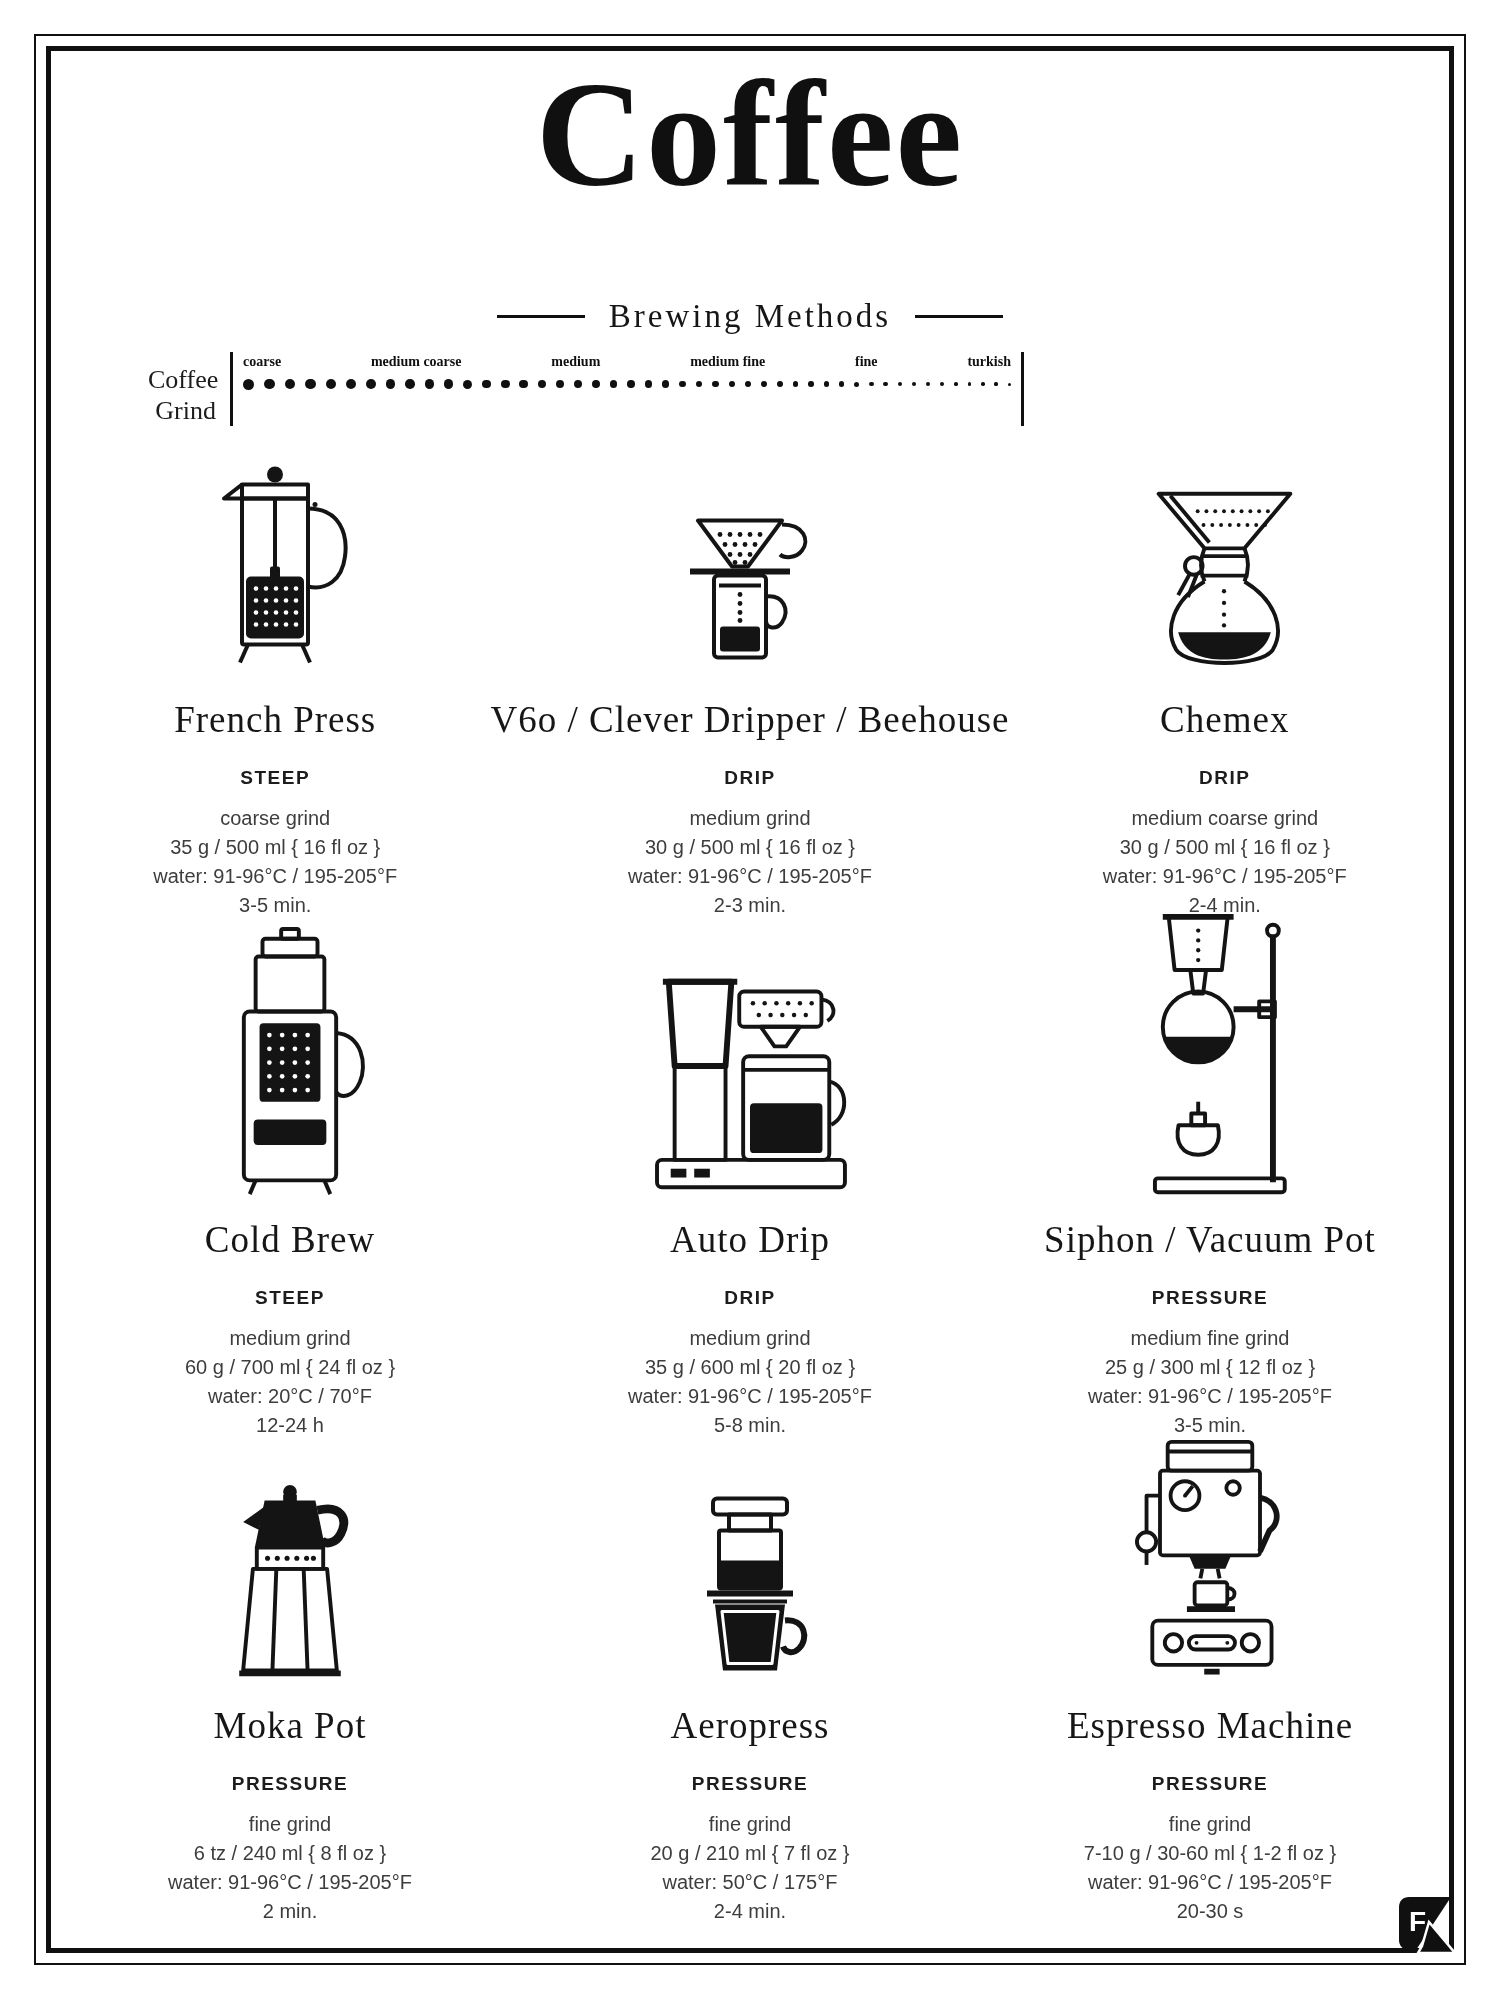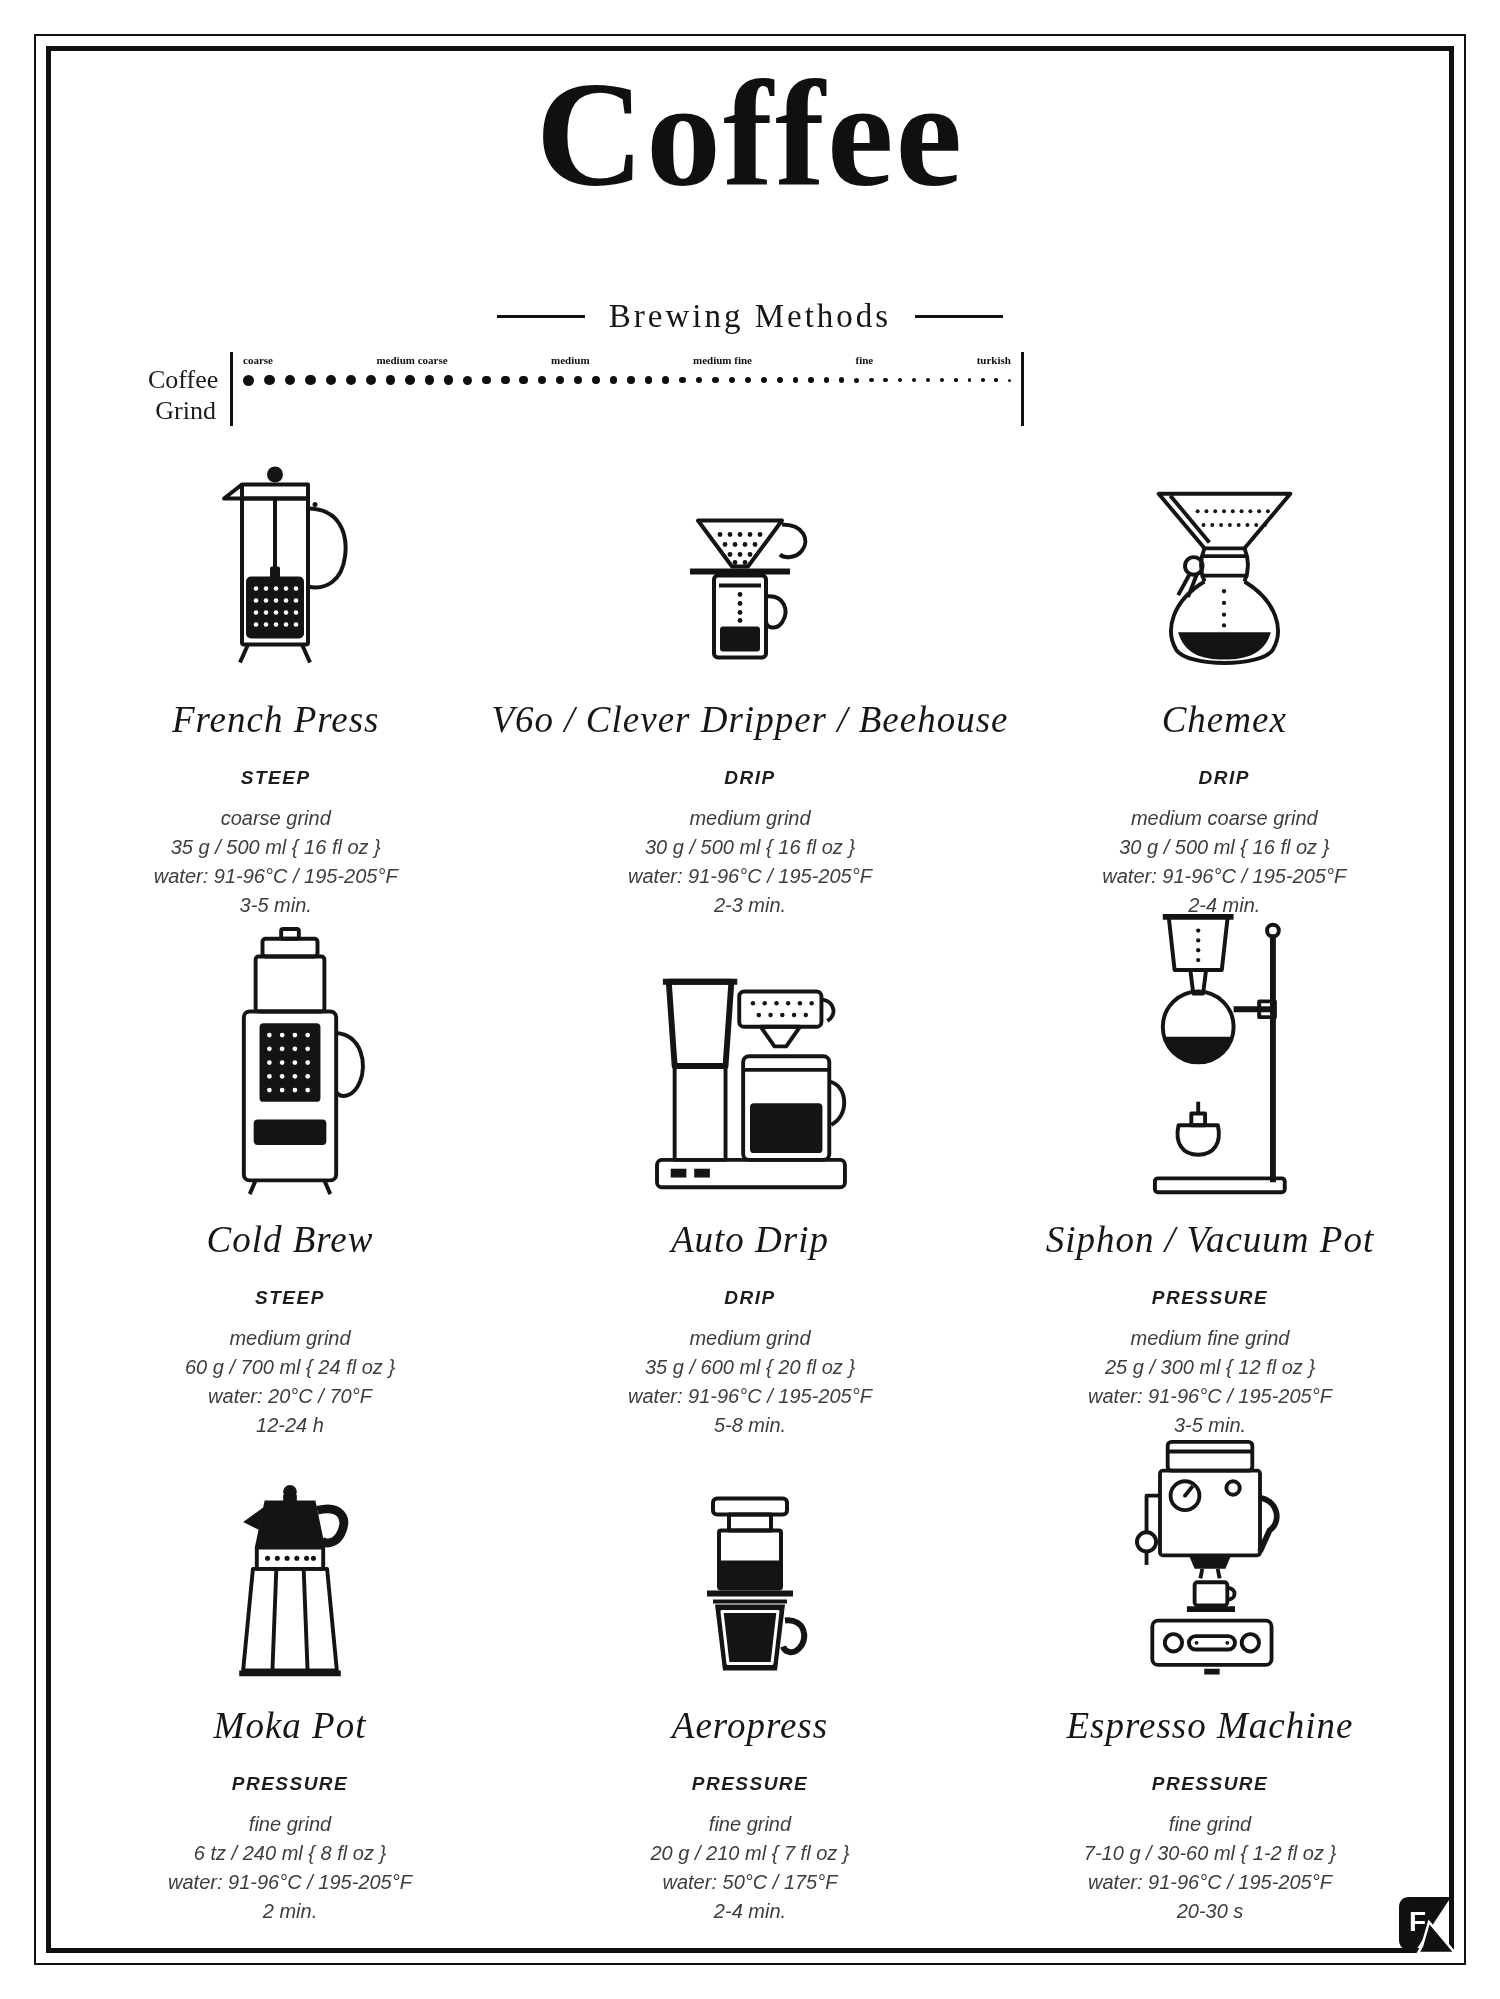--- a/index.html
+++ b/index.html
@@ -16,34 +16,34 @@
   .subtitle-dash{width:88px;height:3px;background:#101010;}
   .subtitle{font-family:"Liberation Serif",serif;font-size:33px;letter-spacing:3px;color:#161616;}
 
   
   .grind{position:absolute;top:352px;left:148px;display:flex;}
   .grind-label{width:68px;text-align:right;font-family:"Liberation Serif",serif;
          font-size:26px;line-height:1.2;color:#1c1c1c;padding-right:14px;padding-top:12px;}
   .scale-area{width:768px;border-left:3px solid #101010;border-right:3px solid #101010;
          padding:2px 10px 0 10px;}
   .segs{display:flex;justify-content:space-between;font-family:"Liberation Serif",serif;
-         font-weight:700;font-size:11px;color:#101010;}
+         font-weight:700;font-size:14px;color:#101010;}
   .dots-row{display:flex;align-items:center;justify-content:space-between;height:18px;margin:5px 0 4px 0;}
   .gdot{background:#101010;border-radius:50%;flex:0 0 auto;}
   .salts{position:relative;height:22px;font-size:15px;color:#2b2b2b;}
   .salts span{position:absolute;top:0;white-space:nowrap;}
   .salt-0{left:2px;}
   .salt-1{left:34%;transform:translateX(-50%);}
   .salt-2{left:64%;transform:translateX(-50%);}
   .salt-3{right:2px;}
 
   
   .row{position:absolute;left:60px;width:1380px;display:grid;grid-template-columns:repeat(3,1fr);}
   #row1{top:414px;} #row2{top:900px;} #row3{top:1386px;}
-  .card{display:flex;flex-direction:column;align-items:center;text-align:center;font-style:italic;}
+  .card{display:flex;flex-direction:column;align-items:center;text-align:center;}
   .icon-box{display:flex;align-items:flex-end;justify-content:center;}
   #row1 .icon-box{height:268px;} #row2 .icon-box{height:302px;} #row3 .icon-box{height:302px;}
   .m-name{margin-top:16px;font-family:"Liberation Serif",serif;font-size:37px;
           letter-spacing:1px;color:#161616;white-space:nowrap;}
   .m-tech{margin-top:26px;font-weight:700;font-size:19px;letter-spacing:1.5px;color:#1d1d1d;}
   .m-details{margin-top:15px;font-size:20px;line-height:29px;color:#3d3d3d;}
 
   
   .icon-box svg *{stroke:#141414;fill:none;stroke-width:4;stroke-linejoin:round;}
   .icon-box svg .fill{fill:#141414;stroke:none;}

